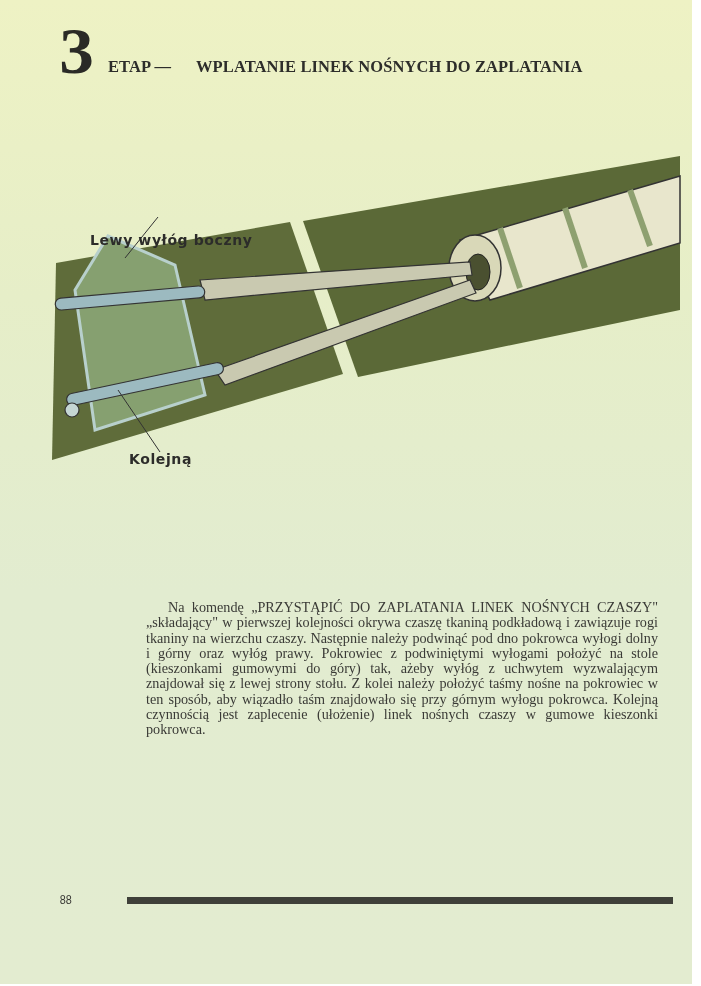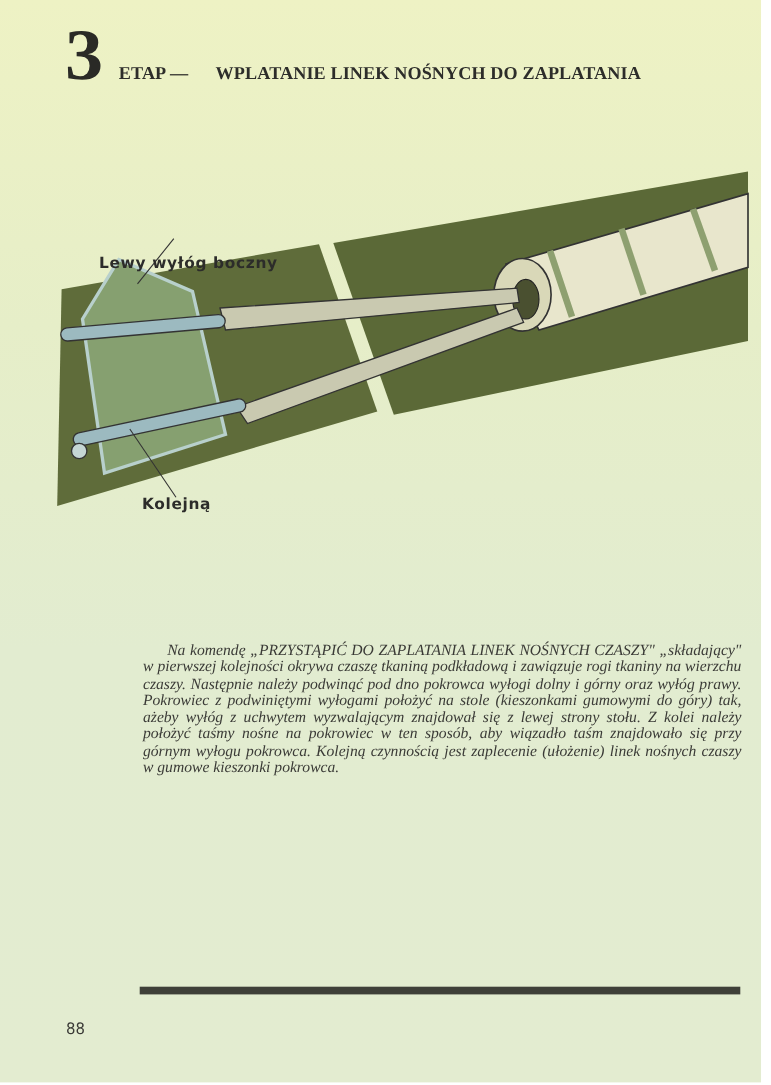--- a/index.html
+++ b/index.html
@@ -38,28 +38,28 @@
     font-family: "DejaVu Sans", sans-serif; font-weight: bold;
     font-size: 14px; color: #2c2c2a; letter-spacing: 0.6px;
   }
   .label-left { left: 90px; top: 196px; margin-top: 36px; }
   .label-wiazadlo { left: 129px; top: 451px; }
   .body-text {
     position: absolute; left: 130px; top: 584px; width: 544px;
     font-family: "Liberation Serif", serif; font-size: 14.2px;
     line-height: 15.3px; color: #3a3a36; text-align: justify;
   }
-  .body-text p { margin: 0; text-indent: 22px; font-style: italic; }
+  .body-text p { margin: 16px; text-indent: 22px; }
   .rule {
     position: absolute; left: 127px; top: 897px; width: 546px; height: 7px;
     background: #3f4039;
   }
   .page-number {
-    position: absolute; left: 59px; top: 927px;
-    font-family: Liberation Mono, monospace; font-size: 16px;
+    position: absolute; left: 59px; top: 893px;
+    font-family: Liberation Sans, sans-serif; font-size: 12px;
     color: #3a3a36; transform: scaleX(0.9);
   }
 </style>
 </head>
 <body>
 
 <div class="page">
 
   <div class="stage-number">3</div>
 

